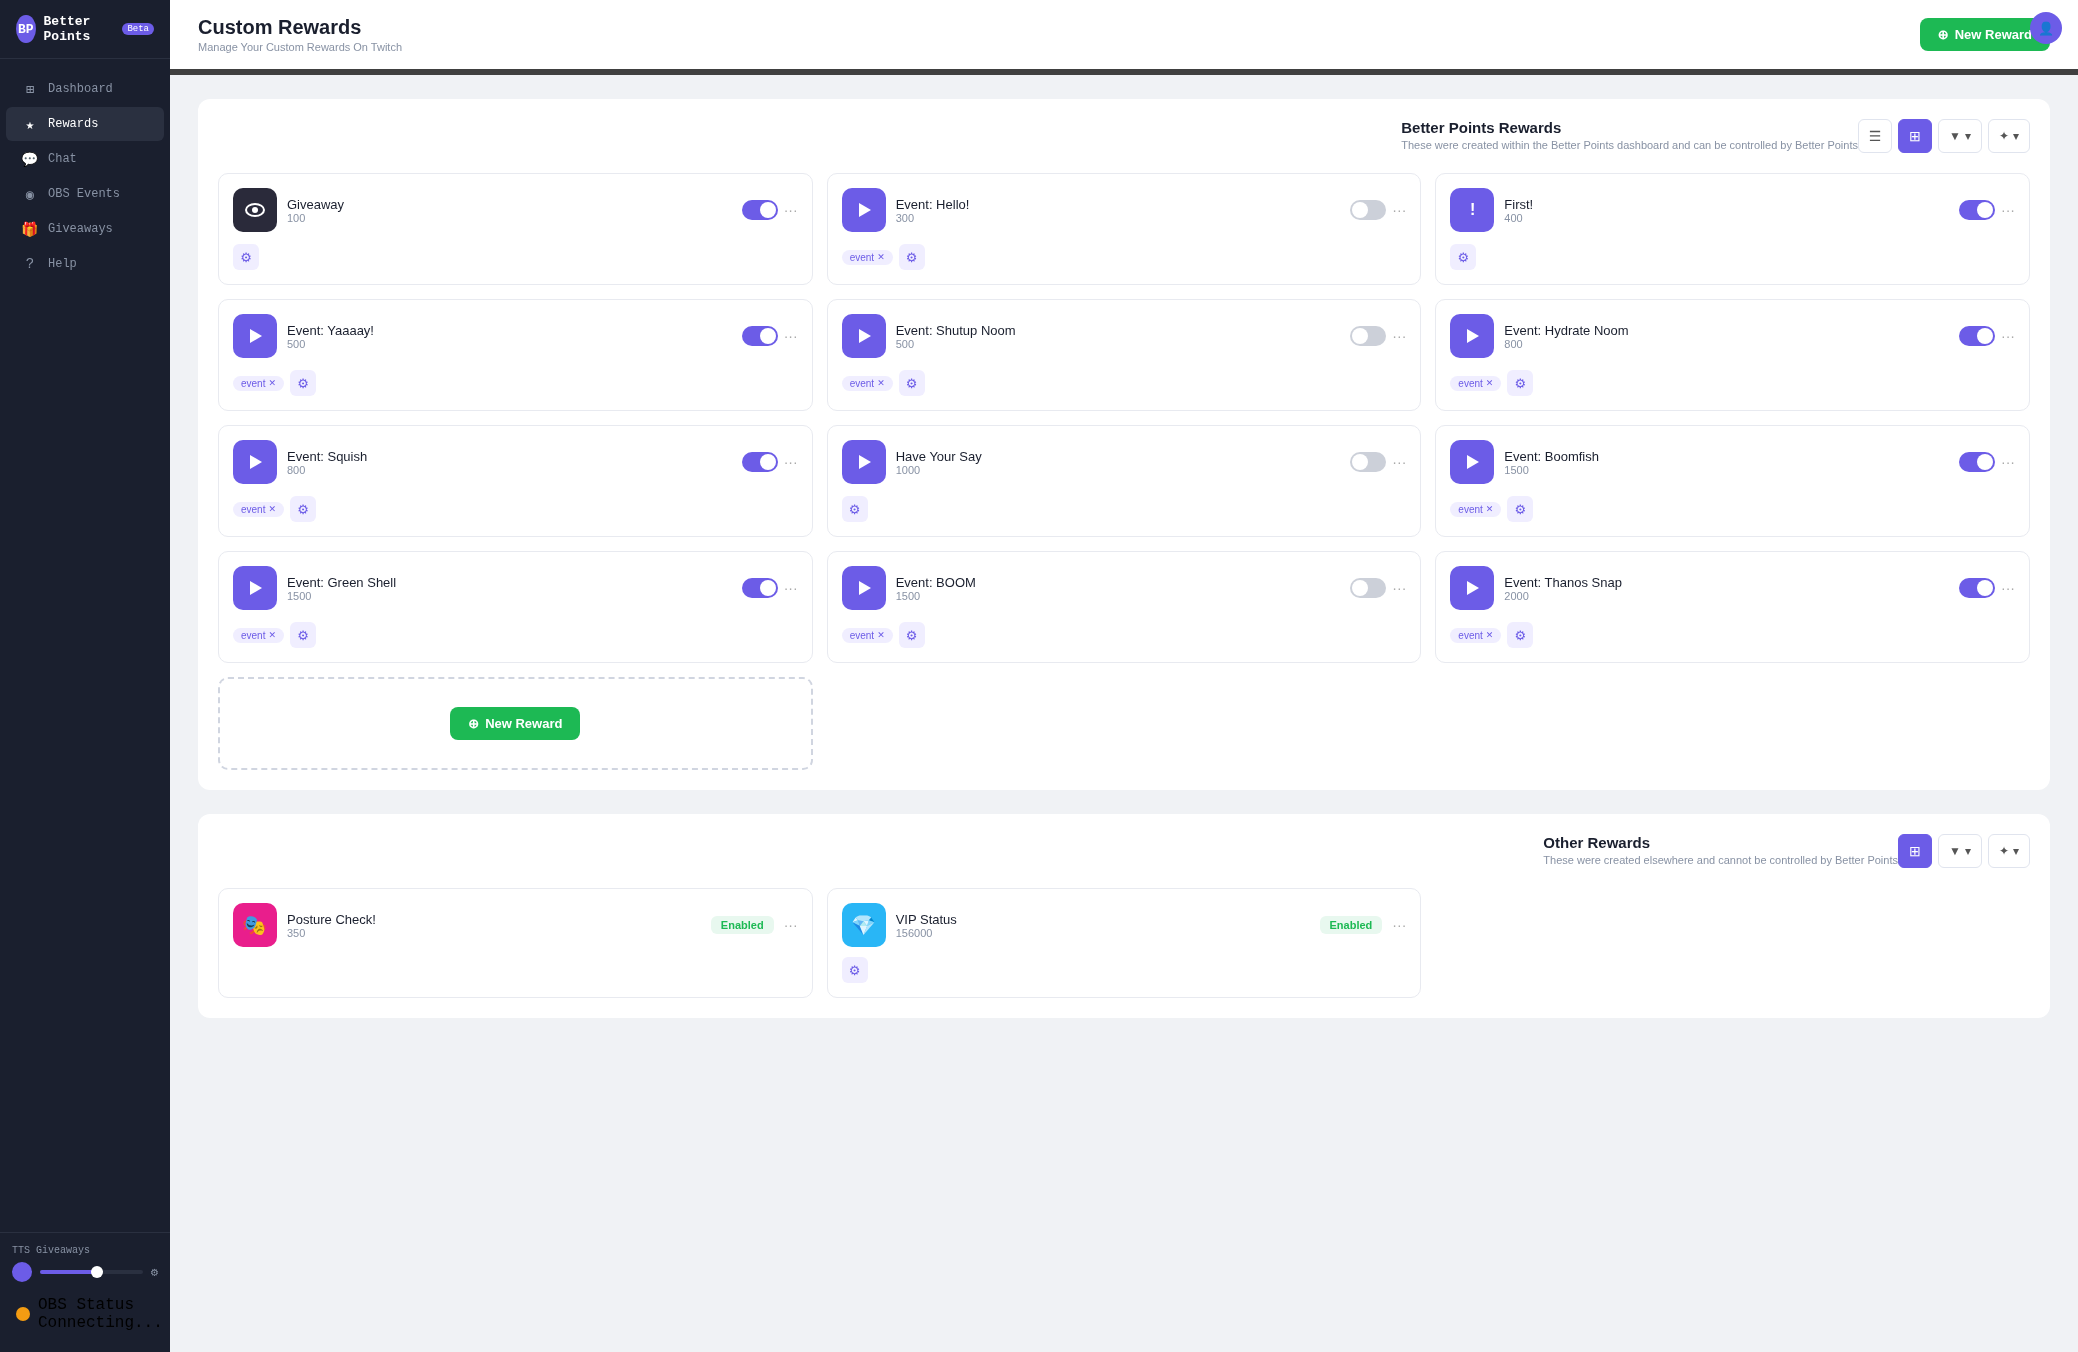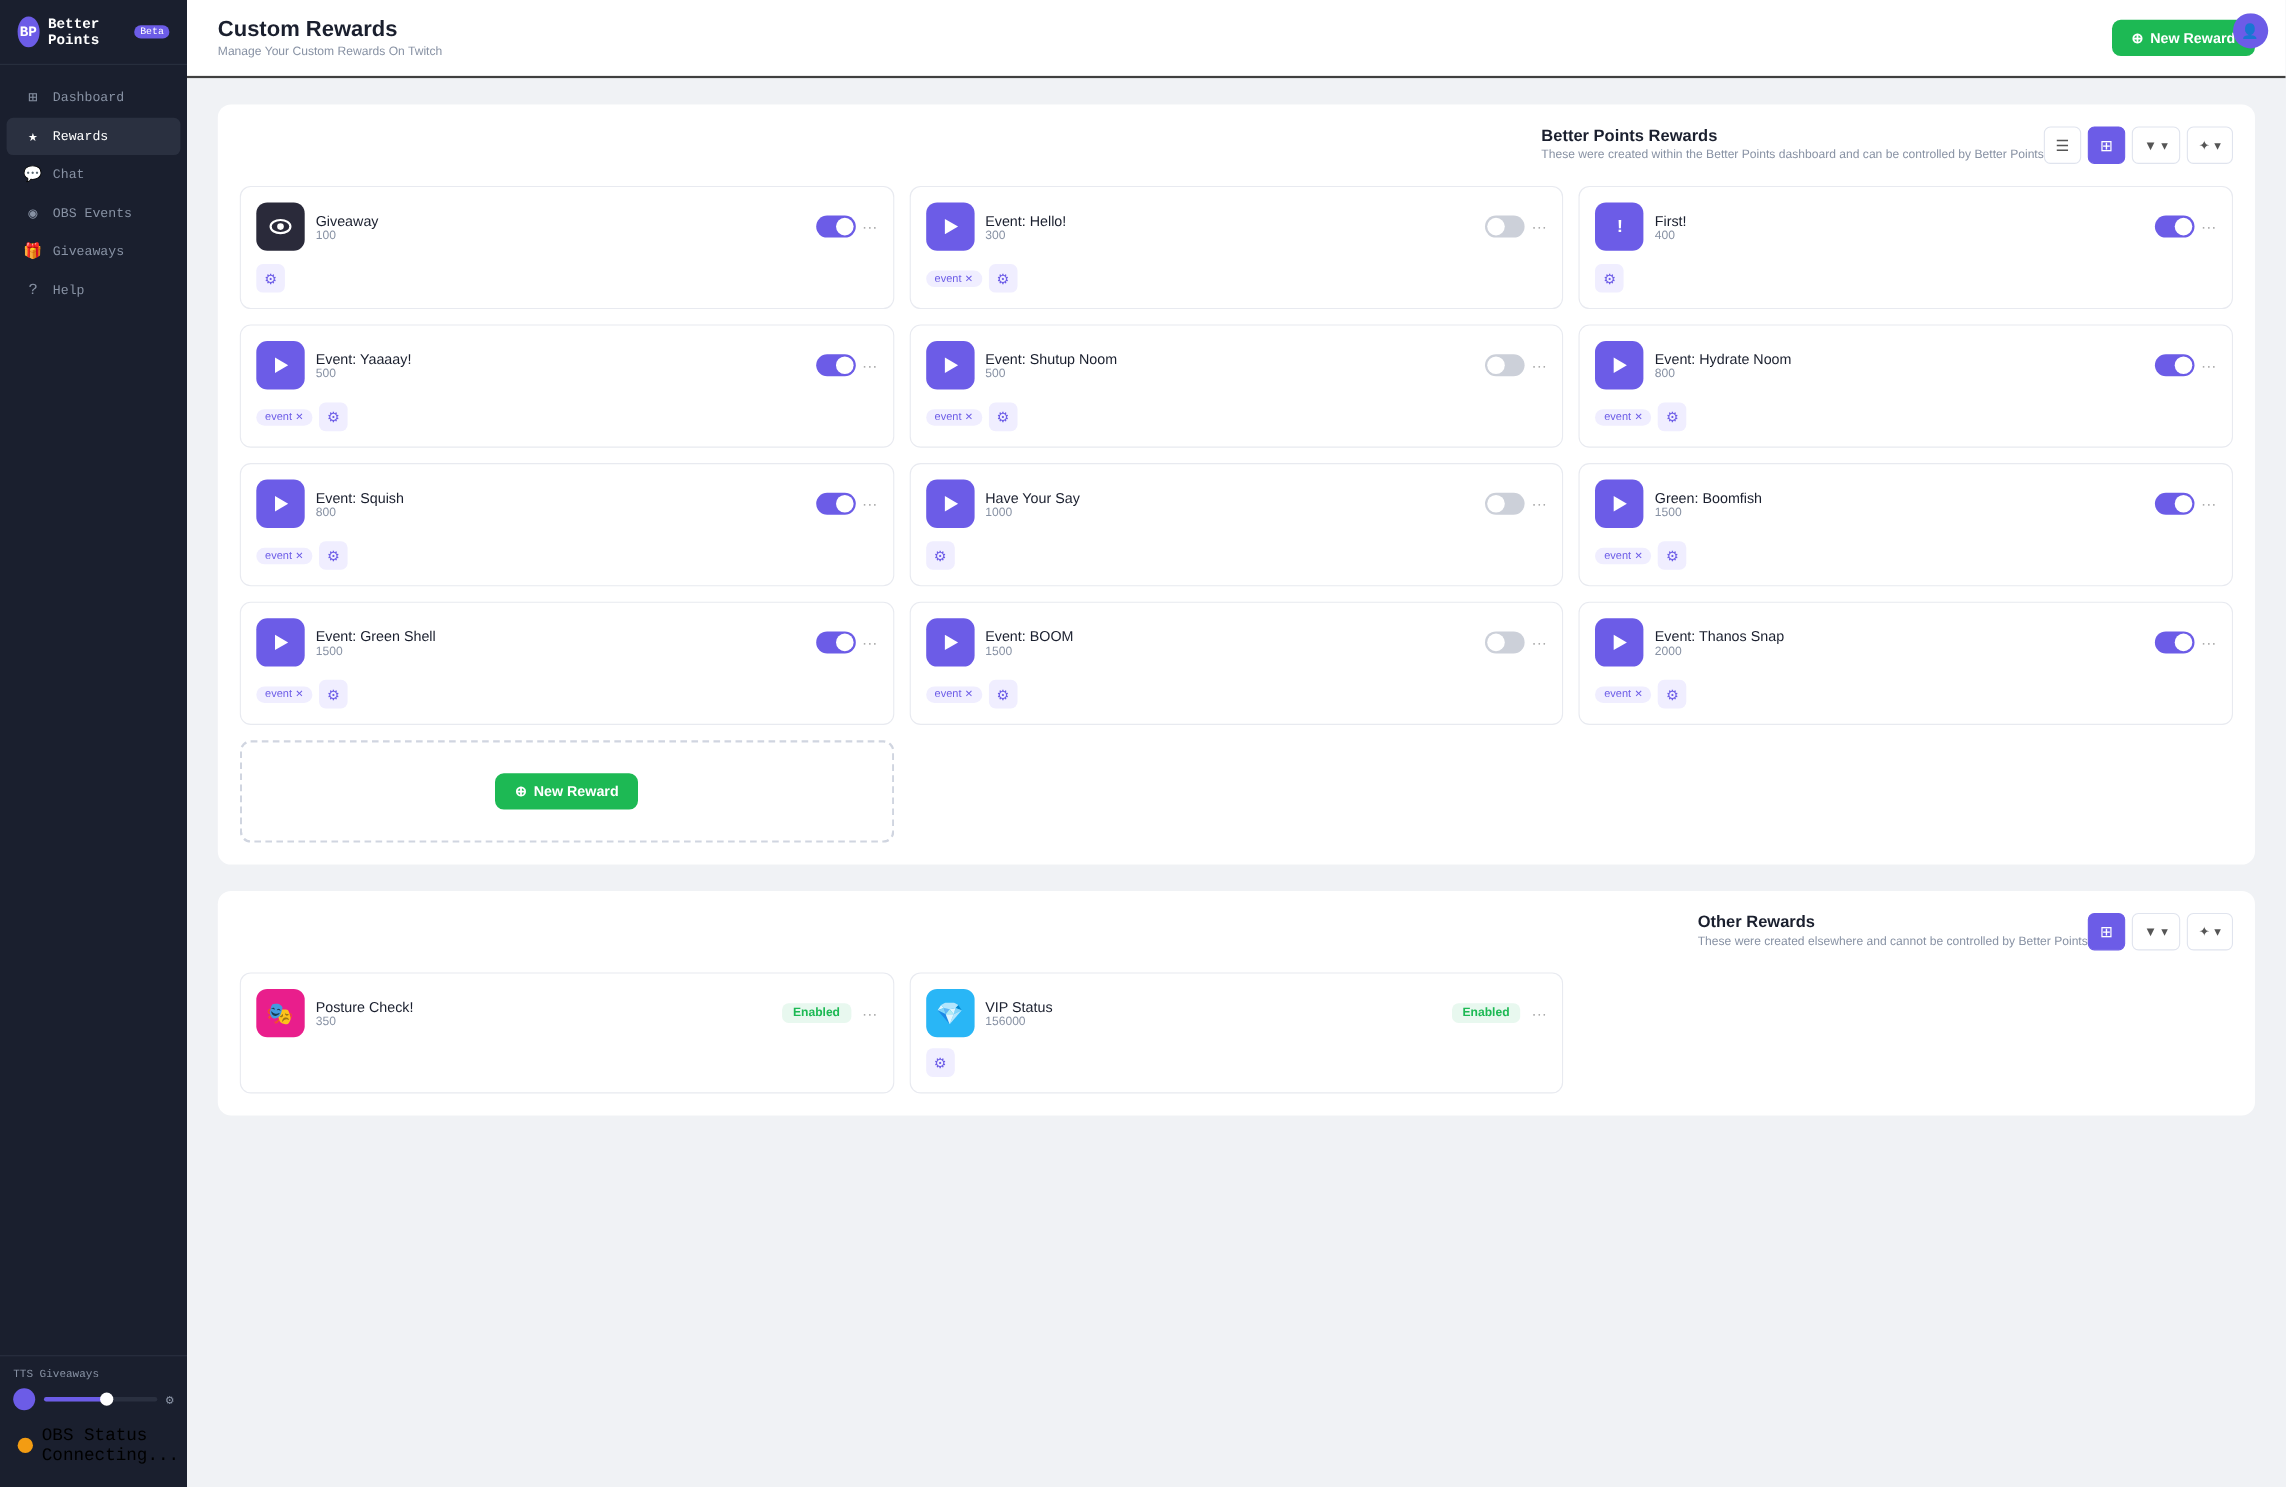--- a/index.html
+++ b/index.html
@@ -84,21 +84,21 @@
       background: #f0f2f5;
     }
 
     
     .topbar {
       background: white;
       padding: 16px 28px;
       display: flex;
       align-items: center;
       justify-content: space-between;
-      border-bottom: 2px solid #404040;
+      border-bottom: 6px solid #404040;
     }
     .page-title { font-size: 20px; font-weight: 700; color: #1a1f2e; }
     .page-subtitle { font-size: 11px; color: #8892a4; margin-top: 2px; }
     .btn-new-reward {
       background: #1db954;
       color: white;
       border: none;
       padding: 9px 18px;
       border-radius: 8px;
       font-size: 13px;
@@ -575,21 +575,21 @@
     </div>
   </div>
           <div class="reward-card">
     <div class="reward-card-top">
       <div class="reward-icon" style="background:#6c5ce7">
                 <svg width="20" height="20" viewBox="0 0 20 20" fill="white">
                   <polygon points="5,3 17,10 5,17"></polygon>
                 </svg>
               </div>
       <div class="reward-info">
-        <div class="reward-name">Green: Boomfish</div>
+        <div class="reward-name">Event: Boomfish</div>
         <div class="reward-cost">1500</div>
       </div>
       <div class="reward-actions">
         <div class="toggle on">
           <div class="toggle-thumb"></div>
         </div>
         <span class="more-btn">···</span>
       </div>
     </div>
     <div class="reward-tags">

